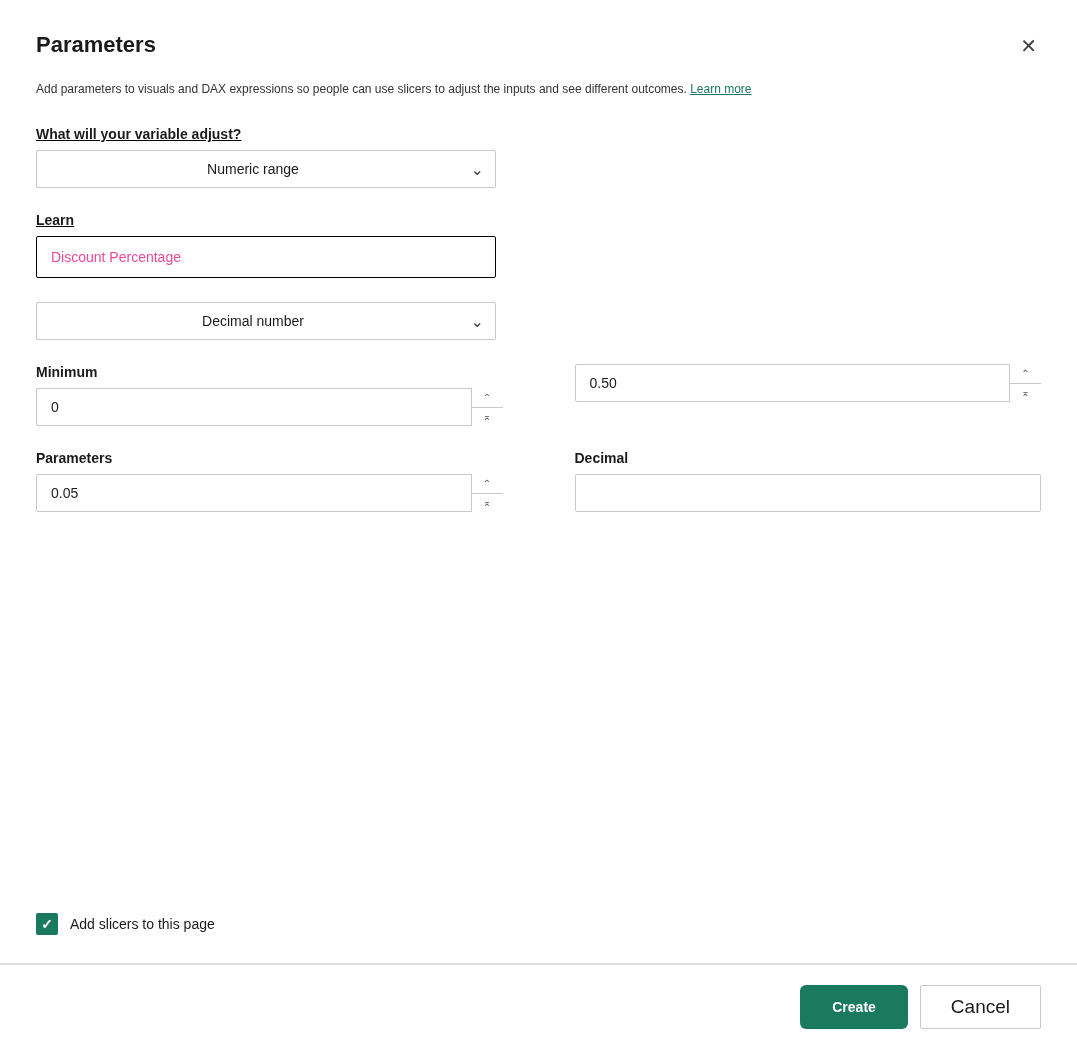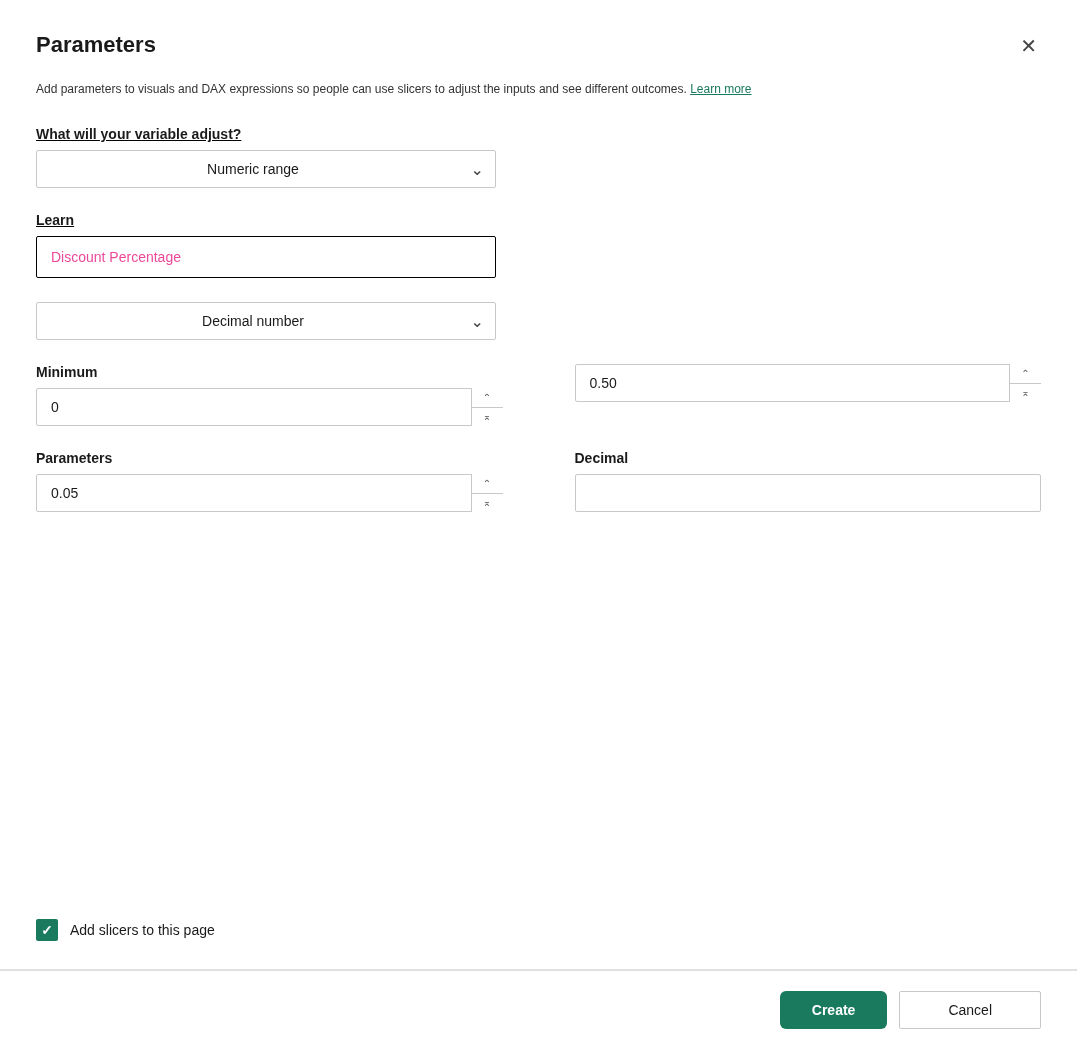--- a/index.html
+++ b/index.html
@@ -233,22 +233,22 @@
       font-weight: 600;
       border-radius: 6px;
       cursor: pointer;
       min-width: 90px;
     }
 
     .btn-cancel {
       background: #fff;
       color: #1a1a1a;
       border: 1px solid #c8c8c8;
-      padding: 10px 48px;
-      font-size: 14px;
+      padding: 10px 30px;
+      font-size: 19px;
       font-weight: 400;
       border-radius: 2px;
       cursor: pointer;
       min-width: 90px;
     }
 
     .spacer {
       flex: 1;
     }
   </style>

